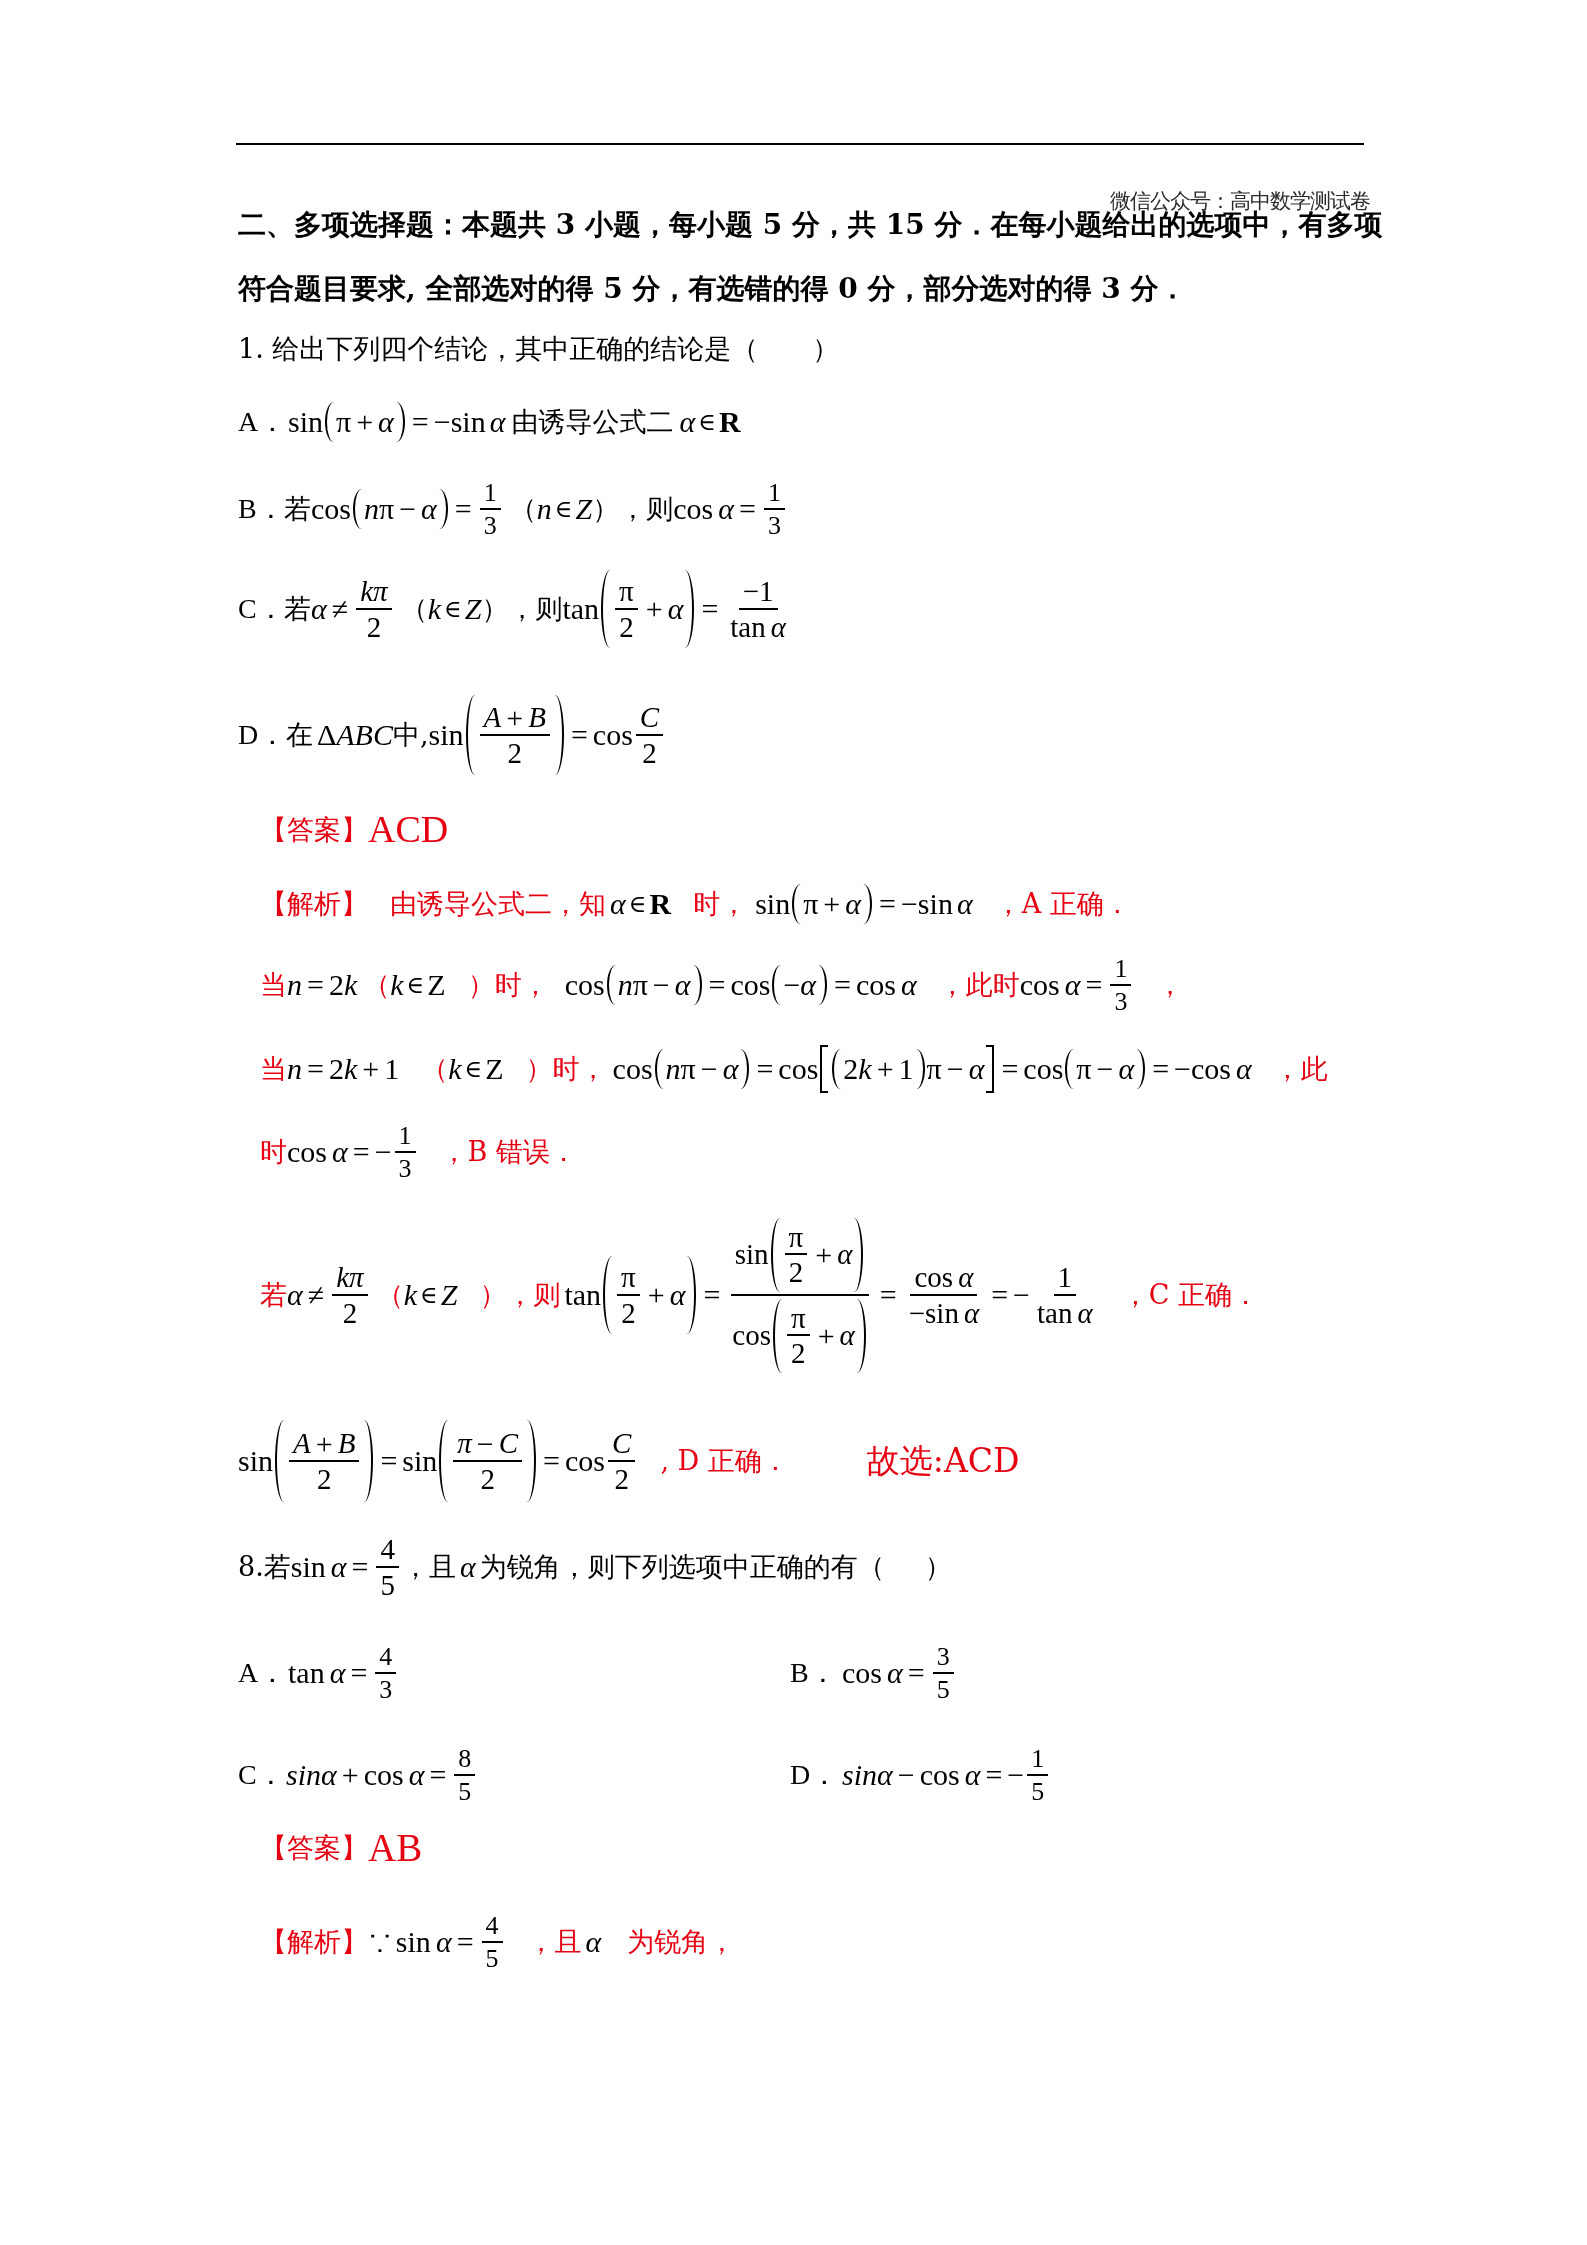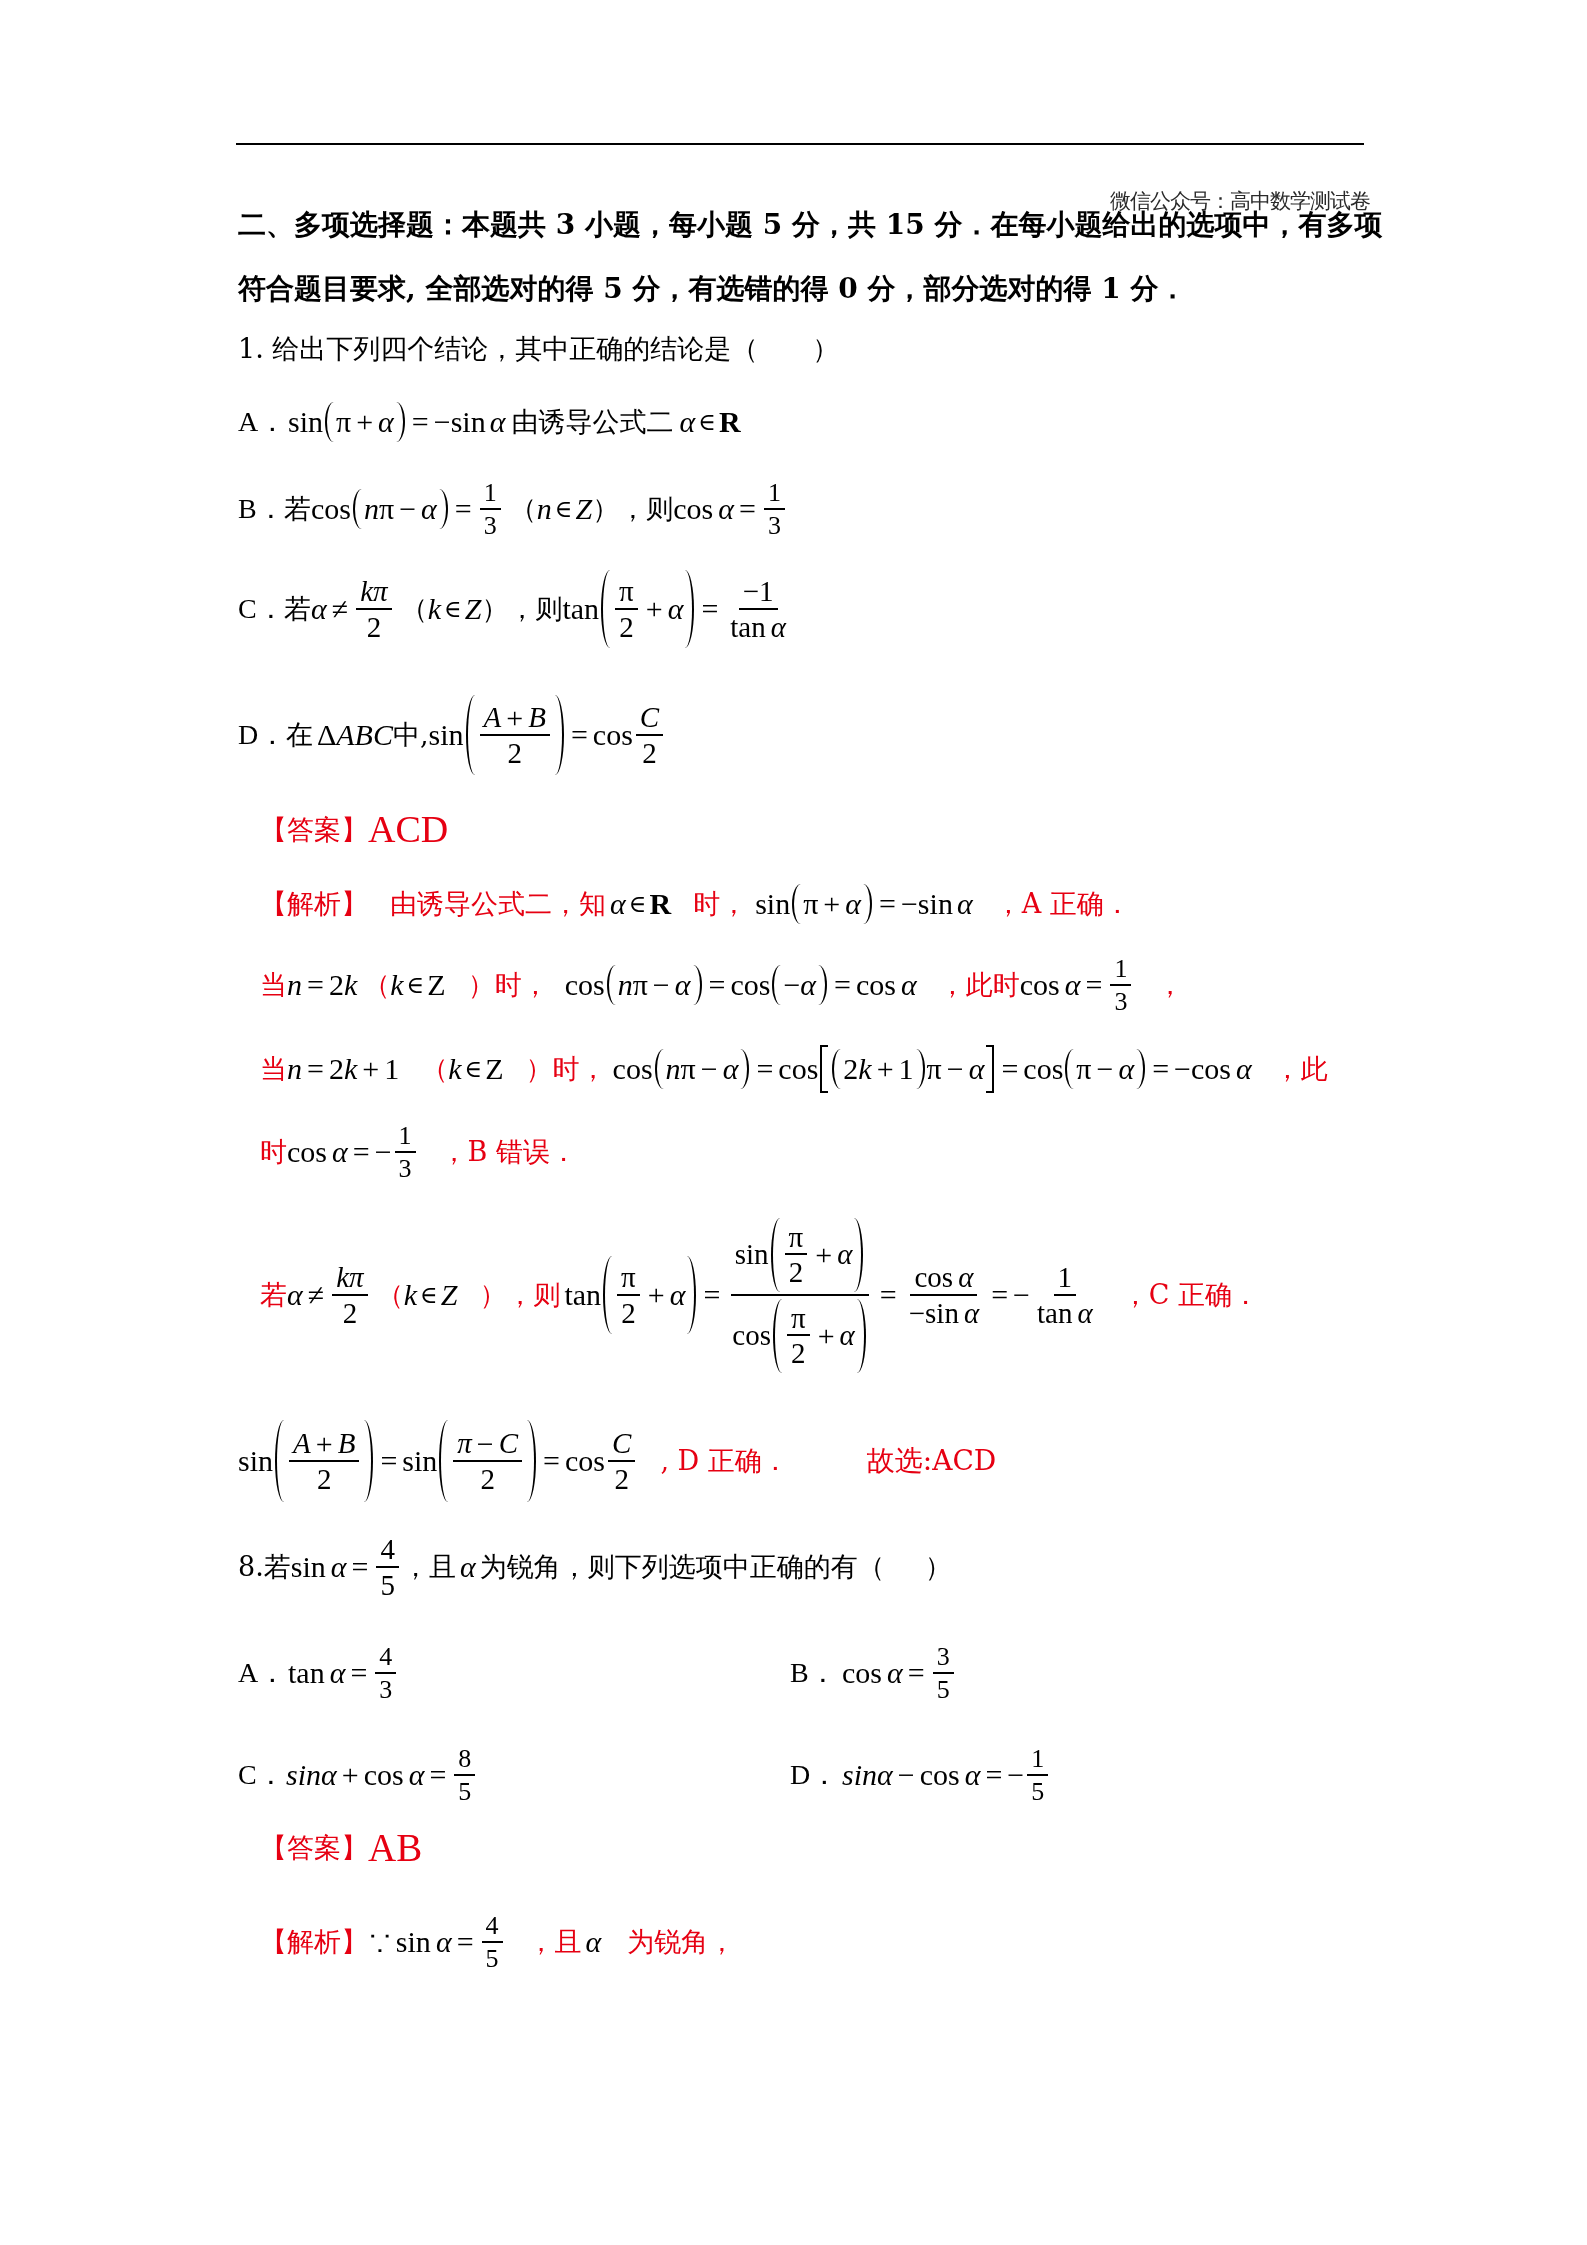--- a/index.html
+++ b/index.html
@@ -38,21 +38,21 @@
 </head>
 <body>
 
 <div id="page" style="--red: #e60012; --rule: #000000;">
 
   <div class="rule"></div>
 
   <div class="wm-top">微信公众号：高中数学测试卷</div>
 
   <div class="hdr j" style="top:205px">二、多项选择题：本题共 3 小题，每小题 5 分，共 15 分．在每小题给出的选项中，有多项</div>
-  <div class="hdr" style="top:269px">符合题目要求, 全部选对的得 5 分，有选错的得 0 分，部分选对的得 1 分．</div>
+  <div class="hdr" style="top:269px">符合题目要求, 全部选对的得 5 分，有选错的得 0 分，部分选对的得 3 分．</div>
 
   <div class="ln" style="top:349px">
     <span class="t">1. 给出下列四个结论，其中正确的结论是（　　）</span>
   </div>
 
   <div class="ln" style="top:422px" aria-label="A．sin(π+α) = −sin α 成立的条件是角 α∈R">
     <span class="lbl" style="width:50px">A．</span>
     <span class="m">sin</span>
     <span class="lp" style="height:40px"></span>
     <span class="m">π</span>
@@ -431,21 +431,21 @@
     <span class="fr">
       <span class="fn">
           <span class="mi">C</span>
         </span>
       <span class="fd">
           <span class="m">2</span>
         </span>
     </span>
     <span class="t r">, D 正确．</span>
     <span class="gap" style="width:56px"></span>
-    <span class="t r" style="font-size:28px">故选:ACD</span>
+    <span class="t r" style="font-size:33px">故选:ACD</span>
   </div>
 
   <div class="ln" style="top:1567px" aria-label="8. 若 sin α = 4/5，且 α 为锐角，则下列选项中正确的有（　　）">
     <span class="t">8.</span>
     <span class="t">若</span>
     <span class="m">sin</span>
     <span class="mi" style="margin-left:5px">α</span>
     <span class="op">=</span>
     <span class="fr">
       <span class="fn">

